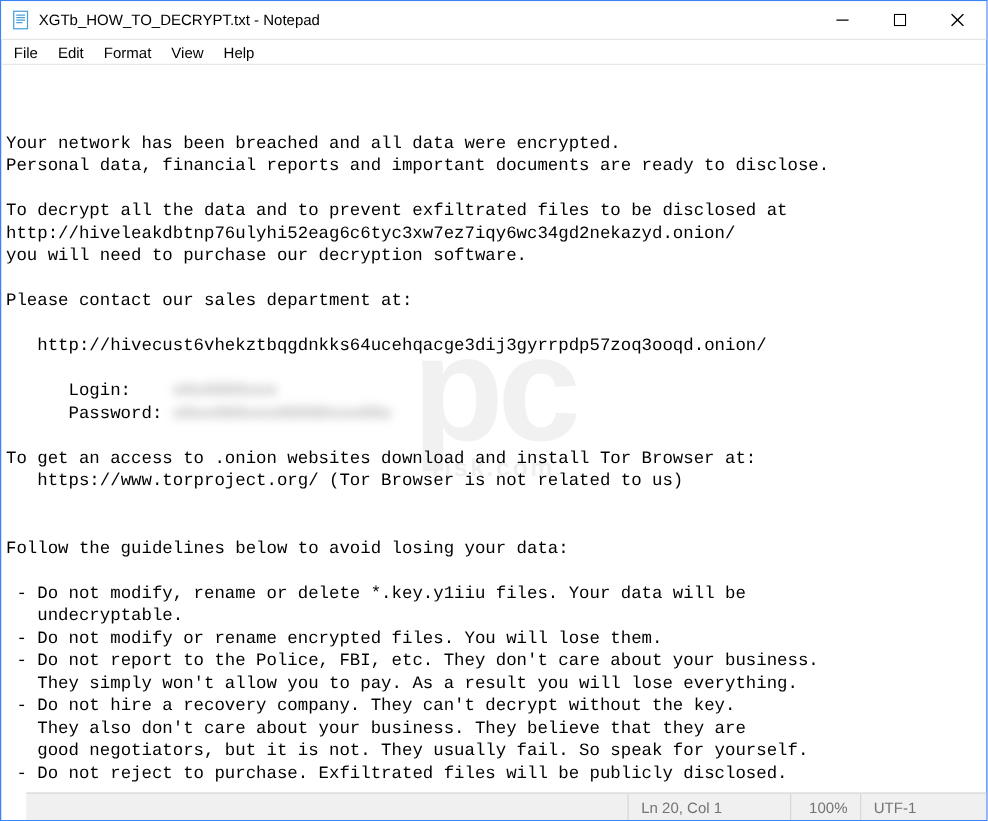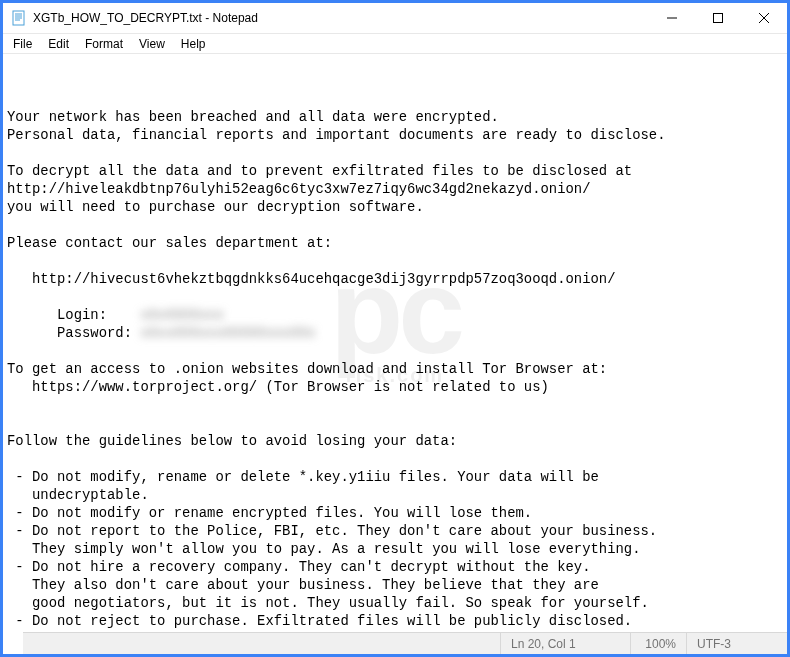--- a/index.html
+++ b/index.html
@@ -8,21 +8,21 @@
   background: #f0f0f0;
   width: 790px;
   height: 657px;
   overflow: hidden;
   position: relative;
 }
 .window {
   width: 790px;
   height: 657px;
   background: #fff;
-  border: 3px solid #3b82f6;
+  border: 1px solid #3b82f6;
   display: flex;
   flex-direction: column;
   position: relative;
 }
 .titlebar {
   height: 31px;
   background: #fff;
   display: flex;
   align-items: center;
   border-bottom: 1px solid #e8e8e8;
@@ -204,15 +204,15 @@
 <span> - Do not hire a recovery company. They can't decrypt without the key.</span>
 <span>   They also don't care about your business. They believe that they are</span>
 <span>   good negotiators, but it is not. They usually fail. So speak for yourself.</span>
 <span> - Do not reject to purchase. Exfiltrated files will be publicly disclosed.</span></div>
   </div>
 
   <div class="statusbar">
     <div class="status-spacer"></div>
     <div class="status-cell sc2">Ln 20, Col 1</div>
     <div class="status-cell sc3">100%</div>
-    <div class="status-cell sc5">UTF-3</div>
+    <div class="status-cell sc5">UTF-1</div>
   </div>
 </div>
 
 </body></html>

